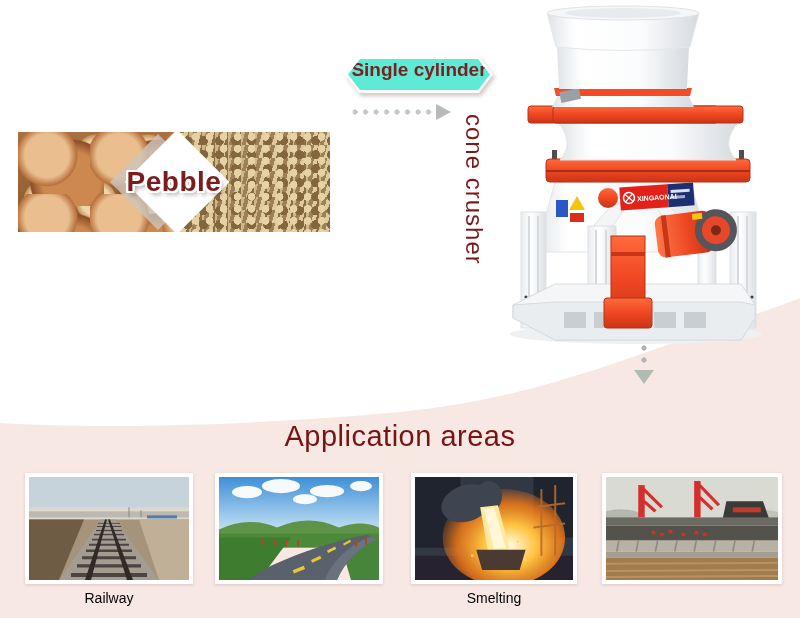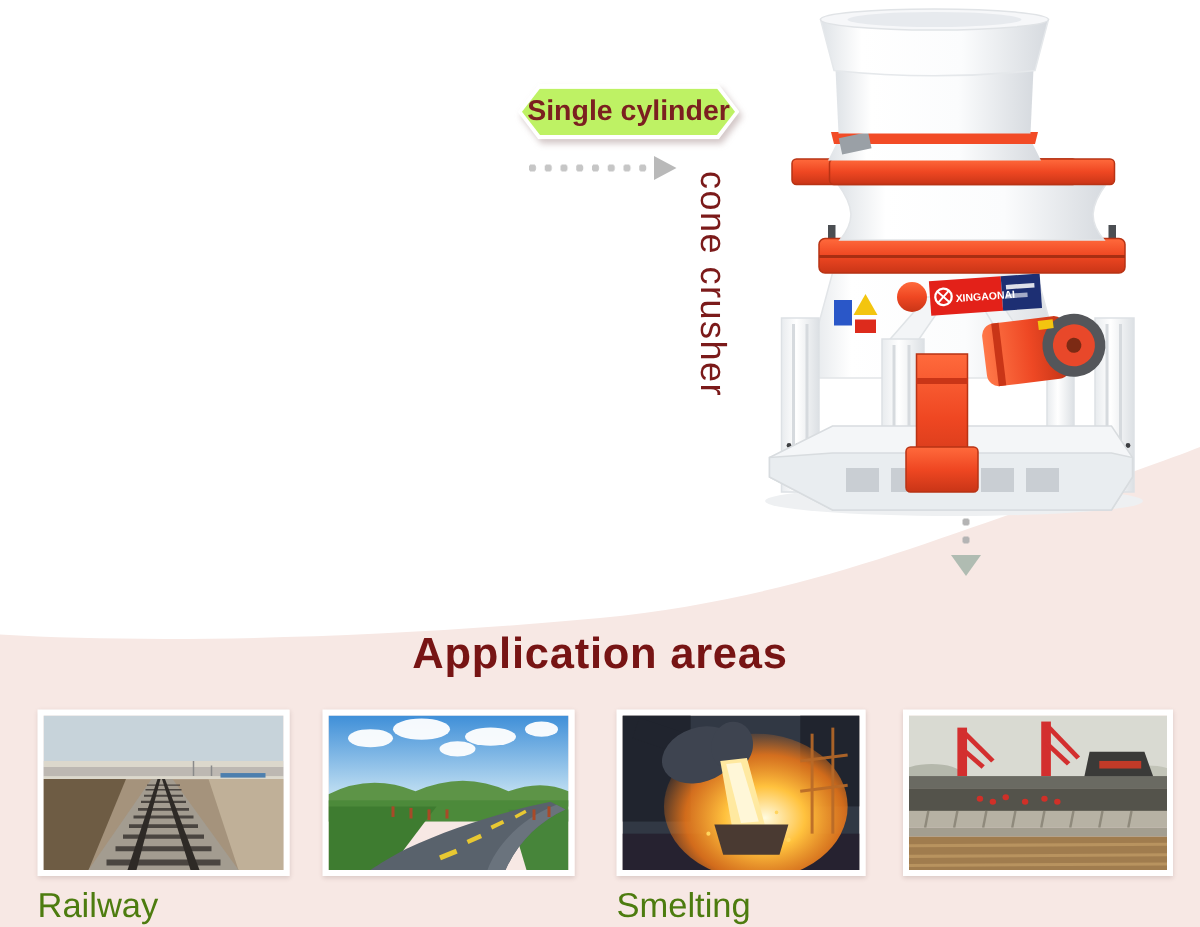--- a/index.html
+++ b/index.html
@@ -62,23 +62,23 @@
     text-shadow:-2px -2px 0 #fff,2px -2px 0 #fff,-2px 2px 0 #fff,2px 2px 0 #fff,
       -2px 0 0 #fff,2px 0 0 #fff,0 -2px 0 #fff,0 2px 0 #fff,
       3px 4px 4px rgba(70,45,45,.45);}
   .row1{top:19px;} .row2{top:132px;} .row3{top:245px;}
 
   
   .badge-wrap{position:absolute;left:345px;top:56px;width:148px;height:37px;
     filter:drop-shadow(2px 3px 2px rgba(130,95,95,.35));}
   .badge-outer{width:100%;height:100%;background:#ffffff;
     clip-path:polygon(0% 50%,14px 0%,calc(100% - 14px) 0%,100% 50%,calc(100% - 14px) 100%,14px 100%);position:relative;}
-  .badge-inner{position:absolute;inset:3px;background:#bef264;
+  .badge-inner{position:absolute;inset:3px;background:#5eead4;
     clip-path:polygon(0% 50%,12px 0%,calc(100% - 12px) 0%,100% 50%,calc(100% - 12px) 100%,12px 100%);
-    display:flex;align-items:center;justify-content:center;}
+    display:flex;align-items:flex-start;justify-content:center;}
   .badge-inner span{font-size:19px;font-weight:600;color:#7b2020;}
   .hdots{position:absolute;left:352px;top:109px;width:80px;height:6px;
     background-image:radial-gradient(circle 2.6px at 3px 3px,#c6c6c6 97%,rgba(0,0,0,0));
     background-size:10.5px 6px;background-repeat:repeat-x;}
   .htri{position:absolute;left:436px;top:104px;width:0;height:0;
     border-top:8px solid rgba(0,0,0,0);border-bottom:8px solid rgba(0,0,0,0);
     border-left:15px solid #b9b9b9;}
   .vlabel{position:absolute;left:452px;top:114px;height:180px;width:44px;
     writing-mode:vertical-rl;display:flex;align-items:center;
     font-size:24px;color:#7b1a1a;letter-spacing:1px;}
@@ -87,39 +87,52 @@
     background-size:6px 12px;background-repeat:repeat-y;}
   .vtri{position:absolute;left:634px;top:370px;width:0;height:0;
     border-left:10px solid rgba(0,0,0,0);border-right:10px solid rgba(0,0,0,0);
     border-top:14px solid #b0bcb2;}
 
   
   .machine{position:absolute;left:498px;top:0;width:300px;height:345px;}
 
   
   .app-title{position:absolute;left:0;top:420px;width:800px;text-align:center;
-    font-size:29px;font-weight:bold;color:#771414;letter-spacing:.5px;}
+    font-size:29px;font-weight:normal;color:#771414;letter-spacing:.5px;}
   .app-card{position:absolute;top:473px;}
   .app-photo{border:4px solid #ffffff;box-shadow:0 1px 3px rgba(90,60,60,.18);
     display:block;}
   .app-photo svg{display:block;}
-  .app-label{margin-top:6px;text-align:left;font-size:23px;color:#4d7c0f;}
+  .app-label{margin-top:6px;text-align:center;font-size:14px;color:#000000;}
   .card1{left:25px;width:168px;}  .card2{left:215px;width:168px;}
   .card3{left:411px;width:166px;} .card4{left:602px;width:180px;}
 </style>
 </head>
 <body>
 
 <div class="stage">
 
   <svg class="wave" viewBox="0 0 800 330" preserveAspectRatio="none">
     <path d="M0,135 C100,141 250,138 400,124 C520,112 600,80 690,49 C740,32 780,18 800,10 L800,330 L0,330 Z" fill="#f7e8e4"></path>
   </svg>
 
 
+  <div class="mat-row row2">
+    <div class="raw">
+        <div class="tex tex-peb-raw"></div>
+      </div>
+    <div class="crushed">
+        <div class="tex tex-peb-crushed"></div>
+      </div>
+    <div class="sep-shadow"></div>
+    <div class="sep"></div>
+    <div class="mat-label">
+        <span>Pebble</span>
+      </div>
+  </div>
 
 
   <div class="badge-wrap">
     <div class="badge-outer">
         <div class="badge-inner">
           <span>Single cylinder</span>
         </div>
       </div>
   </div>
   <div class="hdots"></div>

